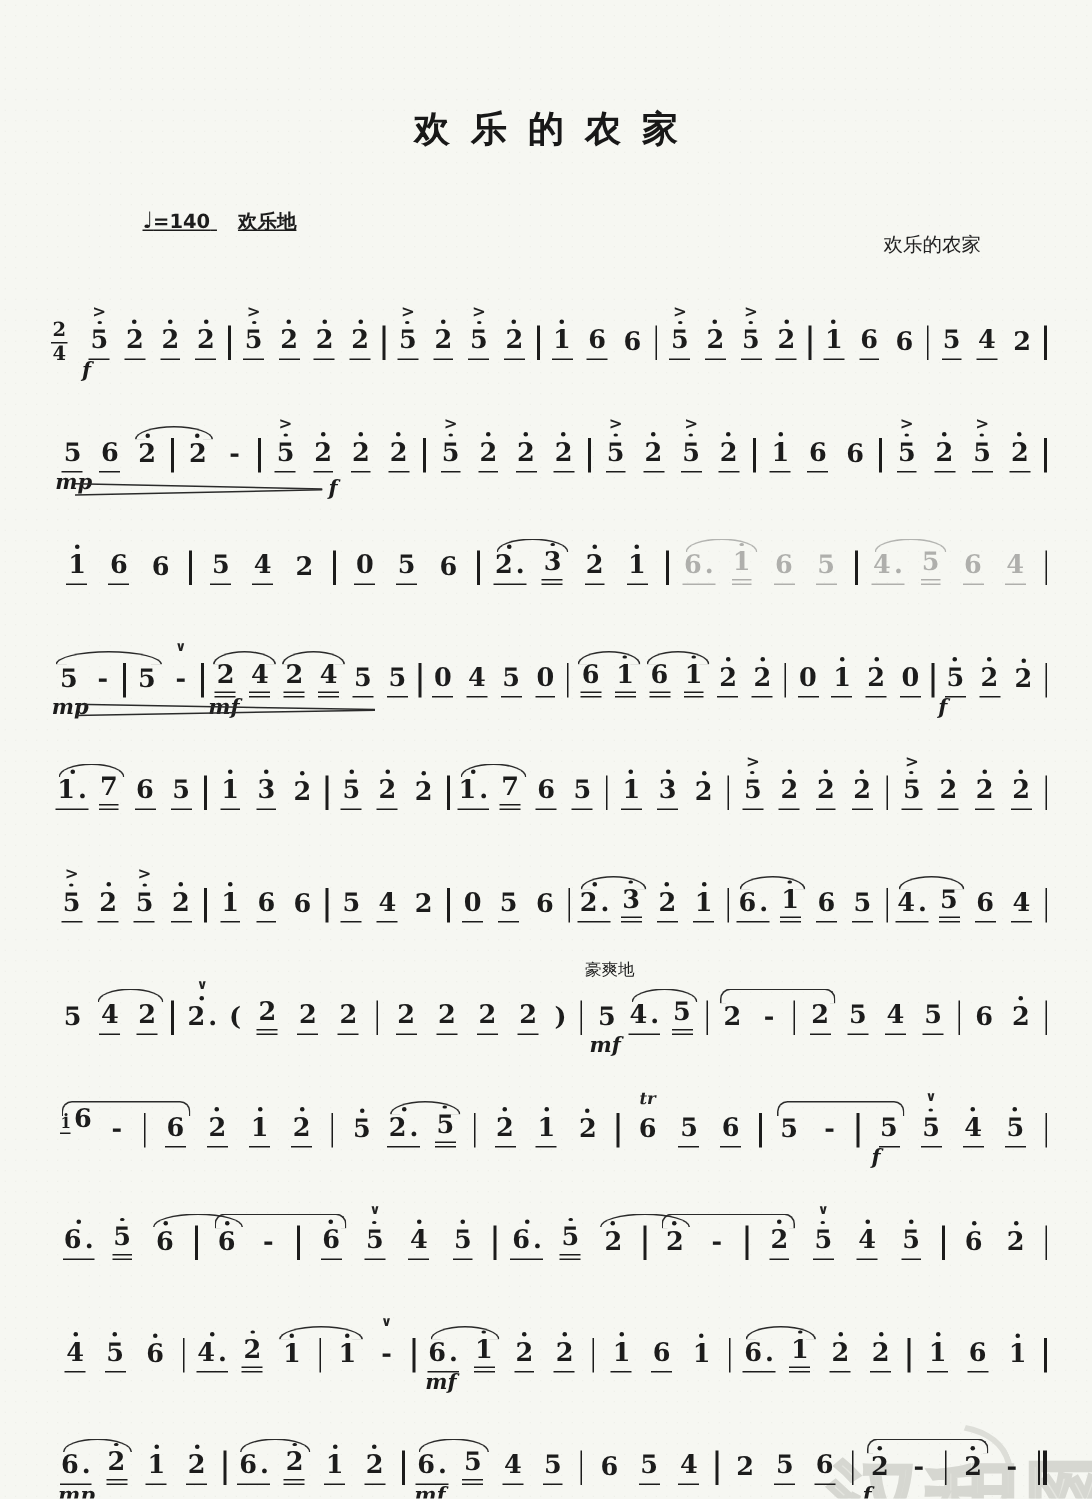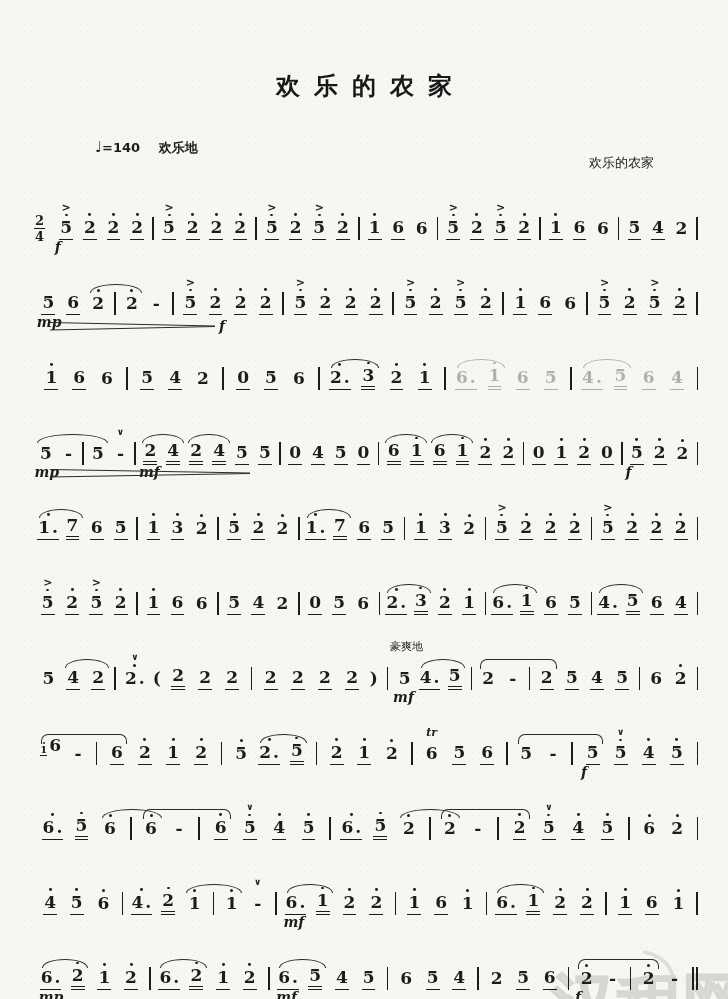--- a/index.html
+++ b/index.html
@@ -12,21 +12,21 @@
   }
   .sheet{position:relative;width:100%;height:100%;}
   .title{
     margin-top:70px;text-align:center;font-size:24px;font-weight:700;
     letter-spacing:14px;text-indent:14px;color:#181818;
   }
   .header{position:relative;margin:36px 74px 0 95px;height:50px;}
   .keyline{font-size:14px;font-weight:700;}
   .keybold{font-family:"DejaVu Serif",serif;font-size:15px;}
   .keynote{font-size:13px;margin-left:2px;}
-  .tempoline{margin-top:13px;font-size:13px;font-weight:700;}
+  .tempoline{margin-top:13px;font-size:13px;font-weight:700;text-decoration:underline;}
   .tnote{font-family:"DejaVu Sans",sans-serif;font-size:15px;}
   .expr{margin-left:14px;}
   .composer{position:absolute;right:0;top:16px;font-size:13px;color:#222;}
 
   .score{position:relative;z-index:1;margin:14px 30px 0 32px;}
   .line{display:flex;align-items:flex-start;position:relative;margin-bottom:37px;height:38px;}
   .bar{flex-grow:1;flex-basis:0;min-width:0;display:flex;justify-content:space-evenly;position:relative;padding:0 2px;}
   .bar.faded{opacity:.32;}
   .bl{width:1.5px;height:23px;background:#1c1c1c;margin-top:15px;flex:0 0 auto;}
   .bl.final{width:6px;background:linear-gradient(to right,#1c1c1c 0 1.5px,transparent 1.5px 3.5px,#1c1c1c 3.5px 6px);}

